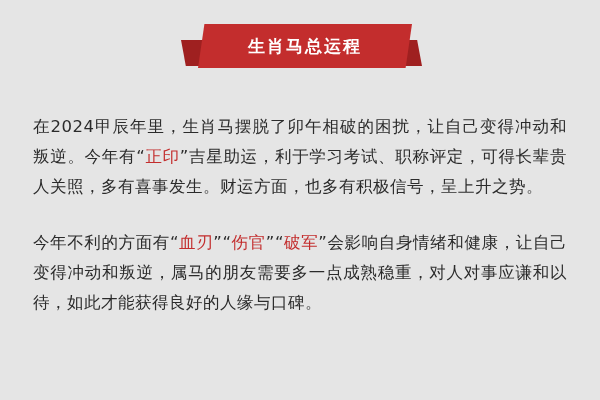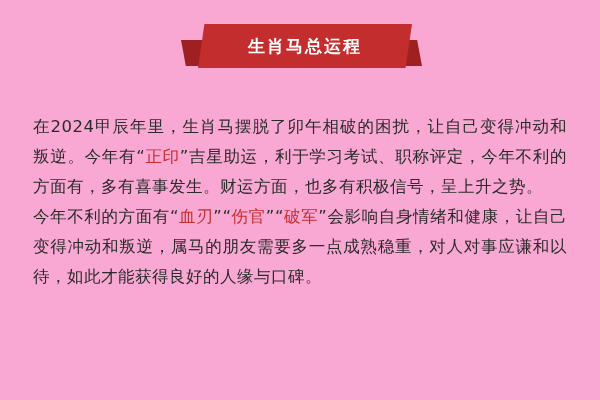--- a/index.html
+++ b/index.html
@@ -11,21 +11,21 @@
     height: 400px;
     background: #ffffff;
     font-family: "DejaVu Sans", "Liberation Sans", sans-serif;
     overflow: hidden;
   }
   .page {
     position: relative;
     width: 600px;
     height: 400px;
     box-sizing: border-box;
-    background: #f9a8d4;
+    background: #e5e5e5;
   }
 
   
   .banner-wrap {
     position: absolute;
     left: 0;
     top: 18px;
     width: 600px;
     height: 62px;
   }
@@ -81,37 +81,38 @@
   .para {
     color: #2b2b2b;
     font-size: 16.5px;
     line-height: 30px;
     letter-spacing: 0.5px;
     text-align: justify;
     margin: 0 0 0 0;
     font-weight: 500;
   }
   .para + .para {
+    margin-top: 26px;
   }
   .hl {
     color: #c32d2d;
     font-weight: normal;
   }
 </style>
 </head>
 <body>
 
 <div class="page">
 
   <div class="banner-wrap">
     <div class="ribbon-tail-left"></div>
     <div class="ribbon-tail-right"></div>
     <div class="banner">
       <span class="banner-title">生肖马总运程</span>
     </div>
   </div>
 
   <div class="content">
-    <p class="para"><span>在2024甲辰年里，生肖马摆脱了卯午相破的困扰，让自己变得冲动和叛逆。今年有“</span><span class="hl">正印</span><span>”吉星助运，利于学习考试、职称评定，今年不利的方面有，多有喜事发生。财运方面，也多有积极信号，呈上升之势。</span></p>
+    <p class="para"><span>在2024甲辰年里，生肖马摆脱了卯午相破的困扰，让自己变得冲动和叛逆。今年有“</span><span class="hl">正印</span><span>”吉星助运，利于学习考试、职称评定，可得长辈贵人关照，多有喜事发生。财运方面，也多有积极信号，呈上升之势。</span></p>
     <p class="para"><span>今年不利的方面有“</span><span class="hl">血刃</span><span>”“</span><span class="hl">伤官</span><span>”“</span><span class="hl">破军</span><span>”会影响自身情绪和健康，让自己变得冲动和叛逆，属马的朋友需要多一点成熟稳重，对人对事应谦和以待，如此才能获得良好的人缘与口碑。</span></p>
   </div>
 
 </div>
 
 </body></html>

